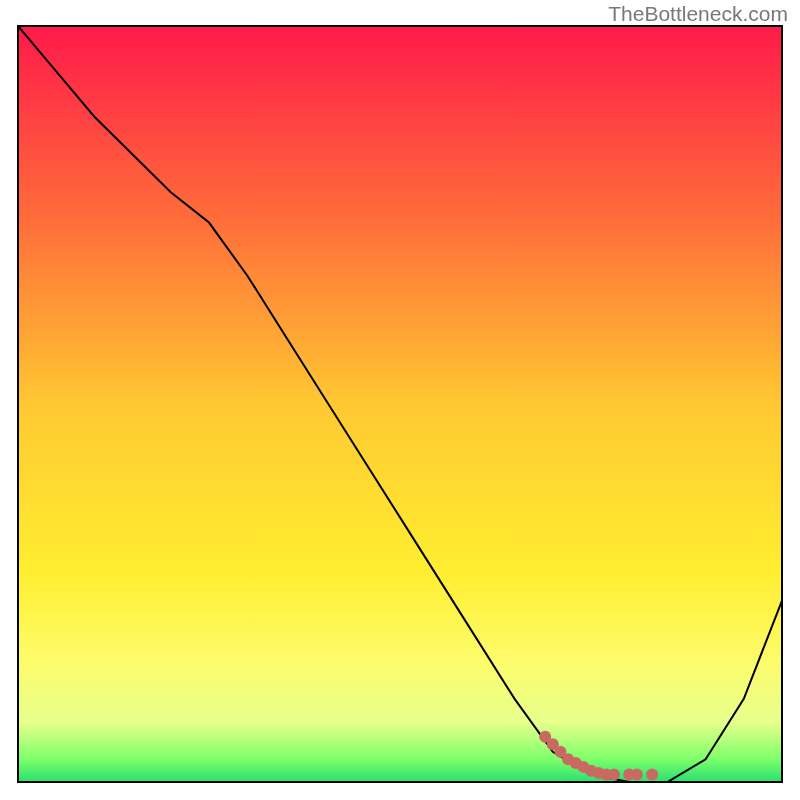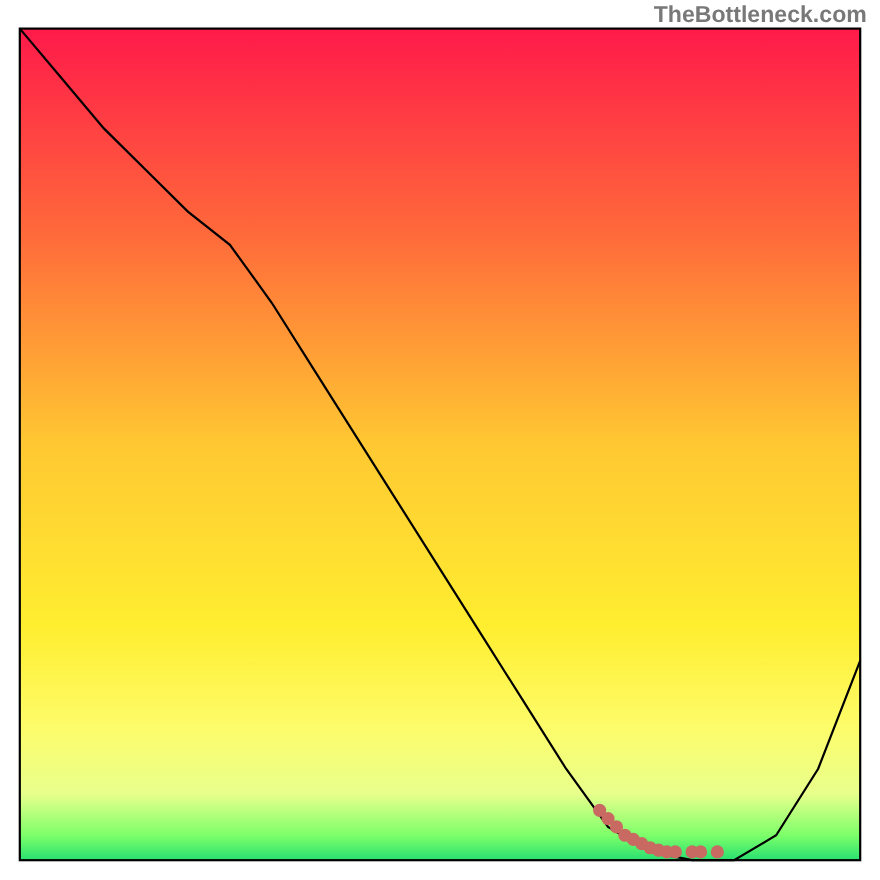--- a/index.html
+++ b/index.html
@@ -15,21 +15,21 @@
     position: relative;
     width: 800px;
     height: 800px;
   }
   .watermark {
     position: absolute;
     top: 2px;
     right: 12px;
     color: #787878;
     font-size: 21px;
-    font-weight: bold;
+    font-weight: normal;
     z-index: 10;
   }
   svg {
     display: block;
   }
 </style>
 </head>
 <body>
 
 <div class="container">

